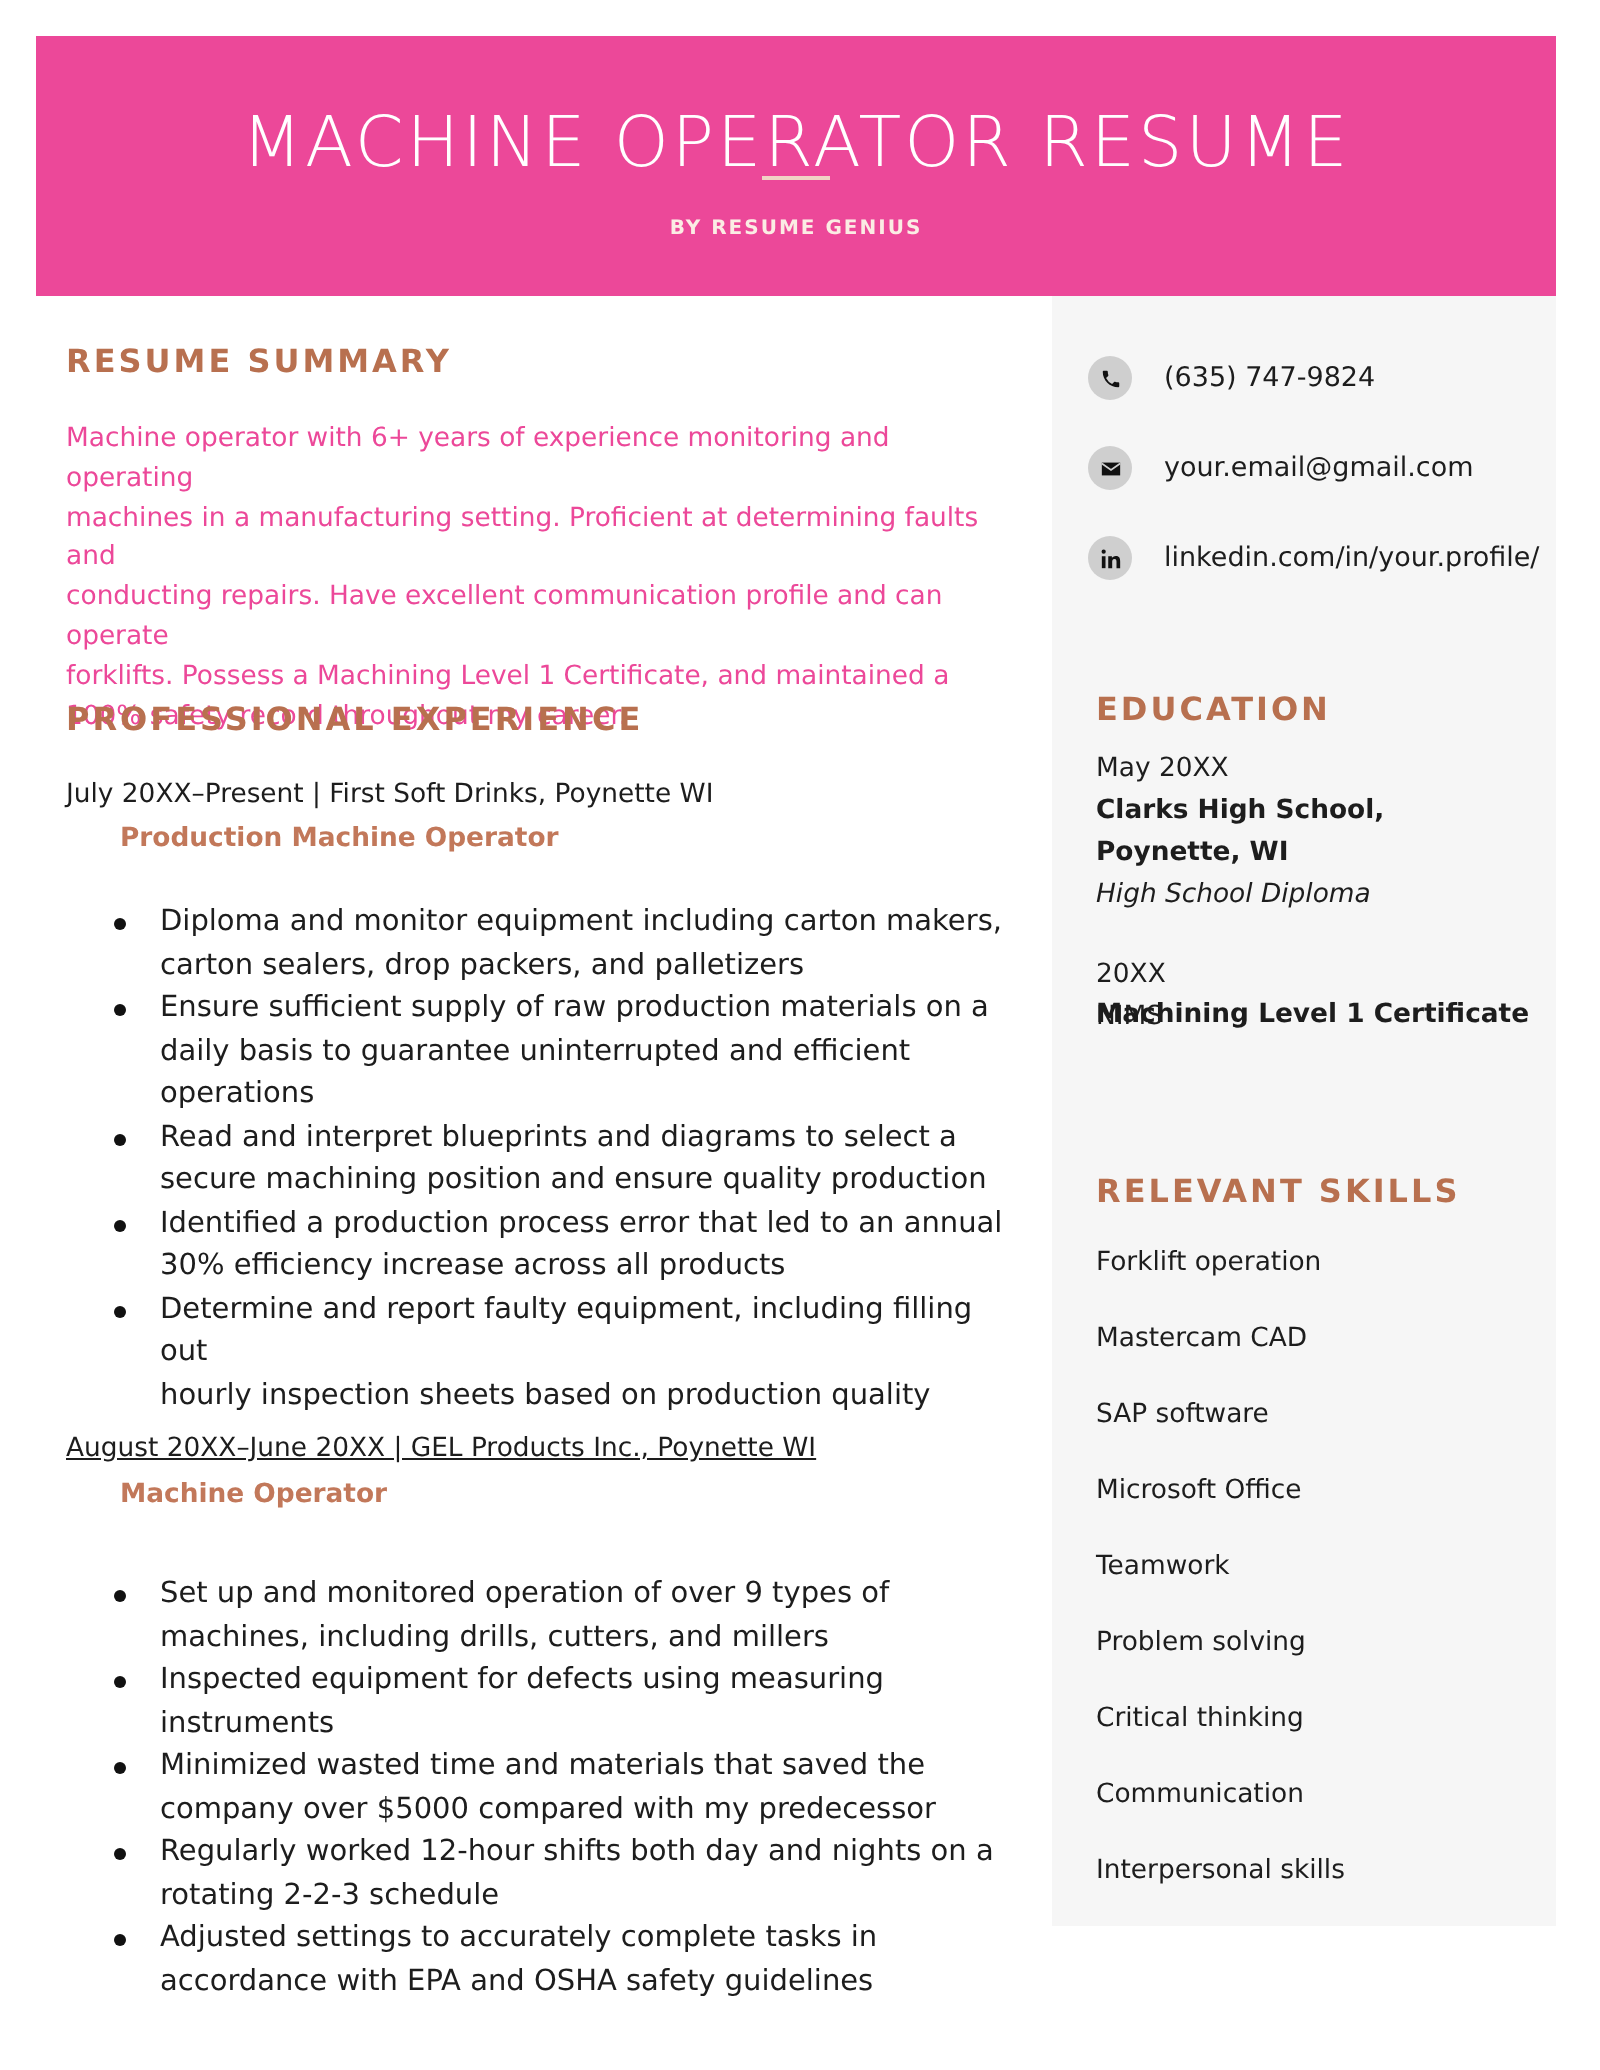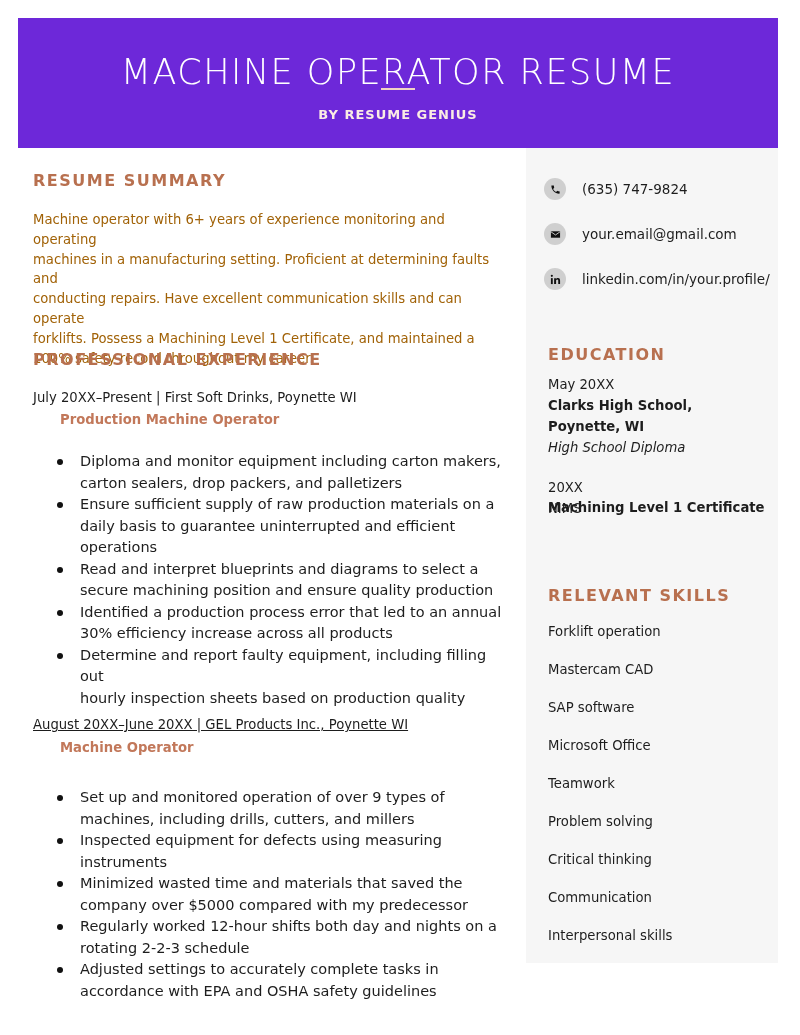--- a/index.html
+++ b/index.html
@@ -1,51 +1,51 @@
 <!DOCTYPE html>
 <html><head>
   <meta charset="utf-8">
   <style>
     * { box-sizing: border-box; margin: 0; padding: 0; }
     html, body { width: 800px; height: 1035px; background: #ffffff; overflow: hidden; }
     body { position: relative; font-family: "DejaVu Sans", sans-serif; color: #1a1a1a; }
 
     .header {
       position: absolute; left: 18px; top: 18px; width: 760px; height: 130px;
-      background: #6d28d9; color: #ffffff; text-align: center;
+      background: #ec4899; color: #ffffff; text-align: center;
     }
     .header .title {
       position: absolute; left: 0; right: 0; top: 34px;
       font-family: "DejaVu Sans", sans-serif; font-weight: 300;
       font-size: 35px; letter-spacing: 1.5px; line-height: 40px;
       font-stretch: condensed;
     }
     .header .rule {
       position: absolute; left: 50%; top: 70px; width: 34px; height: 2px;
       margin-left: -17px; background: #f1d3c4;
     }
     .header .byline {
       position: absolute; left: 0; right: 0; top: 89px;
-      font-size: 13px; letter-spacing: 1px; font-weight: bold; line-height: 16px;
+      font-size: 10px; letter-spacing: 1px; font-weight: bold; line-height: 16px;
       color: #fbece4;
     }
 
     .sidebar {
       position: absolute; left: 526px; top: 148px; width: 252px; height: 815px;
       background: #f6f6f6;
     }
 
     .section-title {
       position: absolute; color: #b8704f; font-weight: bold;
       font-size: 16px; letter-spacing: 1.5px; line-height: 20px;
     }
 
     .para {
       position: absolute; left: 33px; width: 475px;
-      font-size: 13.2px; line-height: 19.8px; color: #a16207;
+      font-size: 13.2px; line-height: 19.8px; color: #ec4899;
     }
 
     .job-meta { position: absolute; left: 33px; font-size: 13.2px; line-height: 18px; color: #1d1d1d; }
     .job-title { position: absolute; left: 33px; font-size: 13.2px; line-height: 18px; color: #c2785a; font-weight: bold; margin-left: 27px; }
 
     .bullets {
       position: absolute; left: 33px; width: 475px; list-style: none;
       font-size: 14.5px; line-height: 21.5px; color: #1d1d1d;
     }
     .bullets li { position: relative; padding-left: 47px; }
@@ -79,21 +79,21 @@
   <div class="rule"></div>
   <div class="byline">BY RESUME GENIUS</div>
 </div>
 
 <div class="sidebar"></div>
 
 <div class="section-title" style="left:33px; top:171px;">RESUME SUMMARY</div>
 <div class="para" style="top:210px;">
   <div>Machine operator with 6+ years of experience monitoring and operating</div>
   <div>machines in a manufacturing setting. Proficient at determining faults and</div>
-  <div>conducting repairs. Have excellent communication skills and can operate</div>
+  <div>conducting repairs. Have excellent communication profile and can operate</div>
   <div>forklifts. Possess a Machining Level 1 Certificate, and maintained a</div>
   <div>100% safety record throughout my career.</div>
 </div>
 
 <div class="section-title" style="left:33px; top:350px;">PROFESSIONAL EXPERIENCE</div>
 
 <div class="job-meta" style="top:389px;">July 20XX–Present | First Soft Drinks, Poynette WI</div>
 <div class="job-title" style="top:411px;">Production Machine Operator</div>
 <ul class="bullets" style="top:451px;">
   <li>

